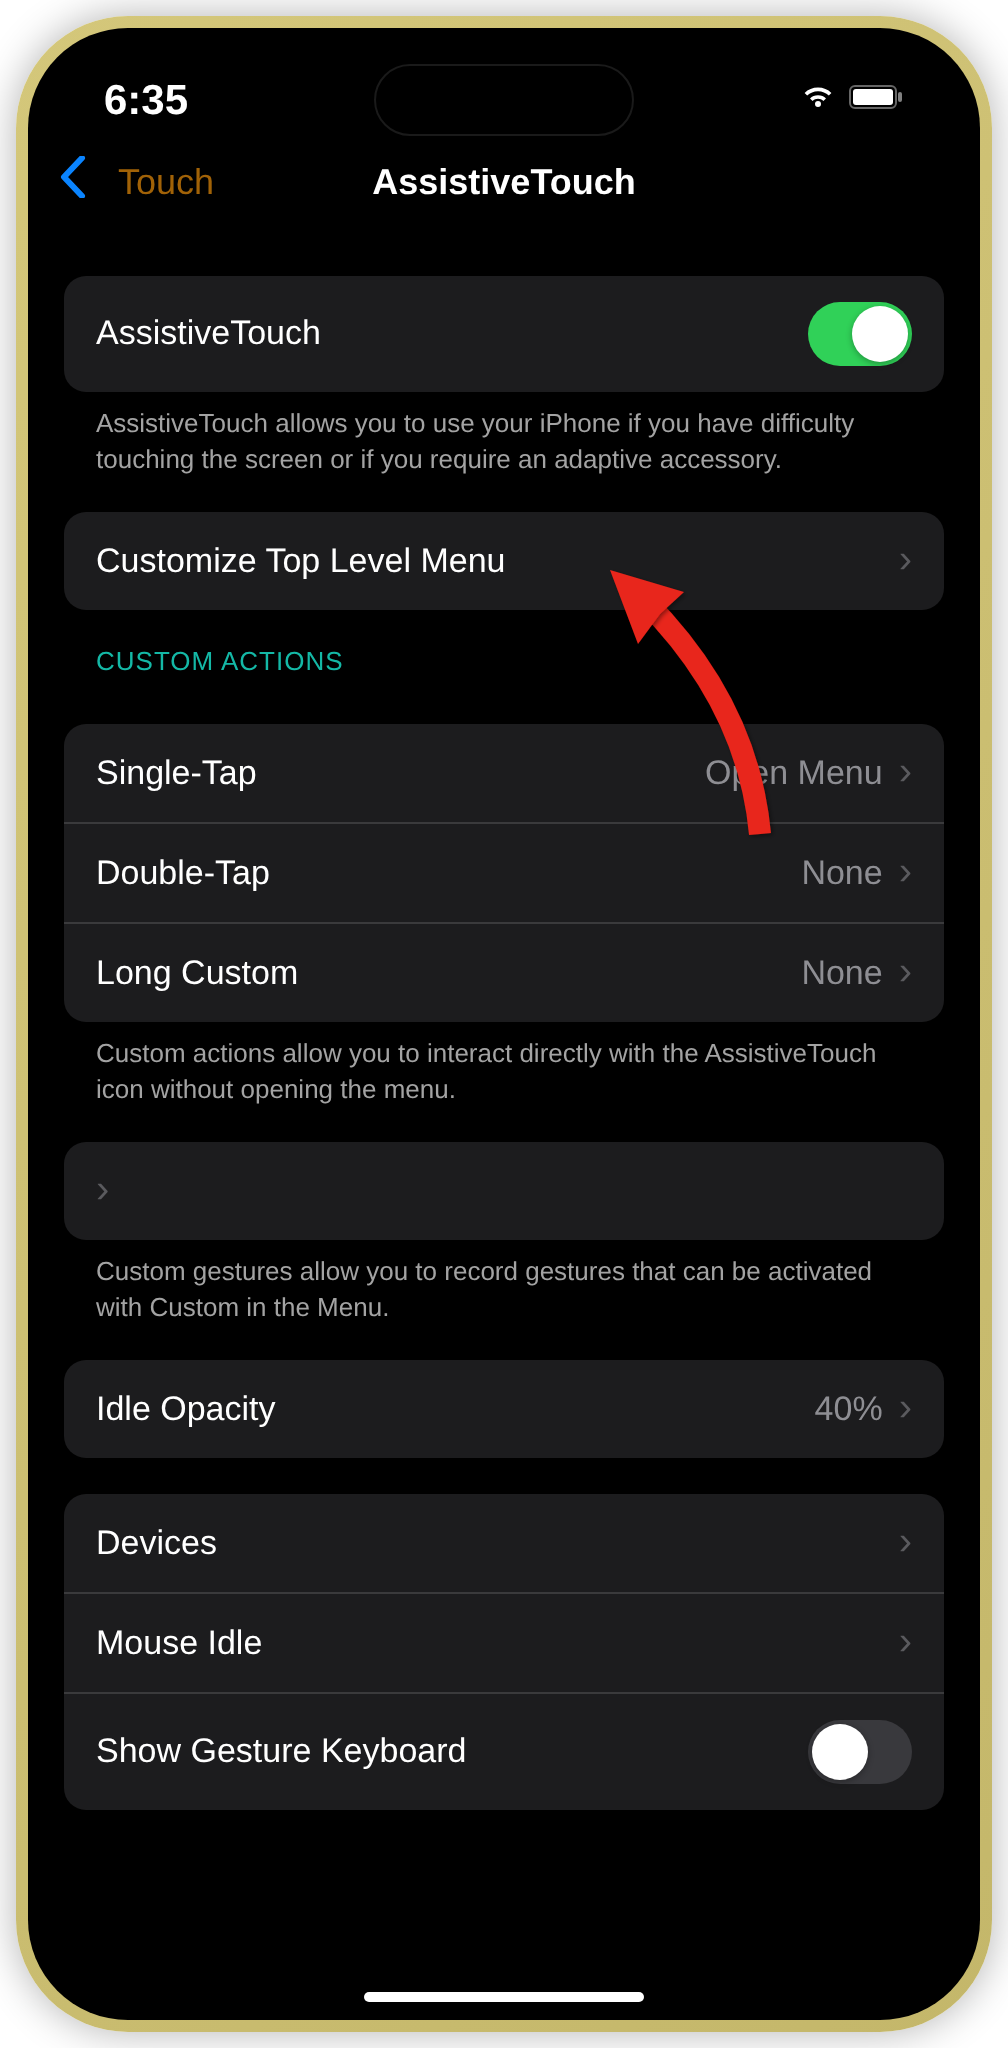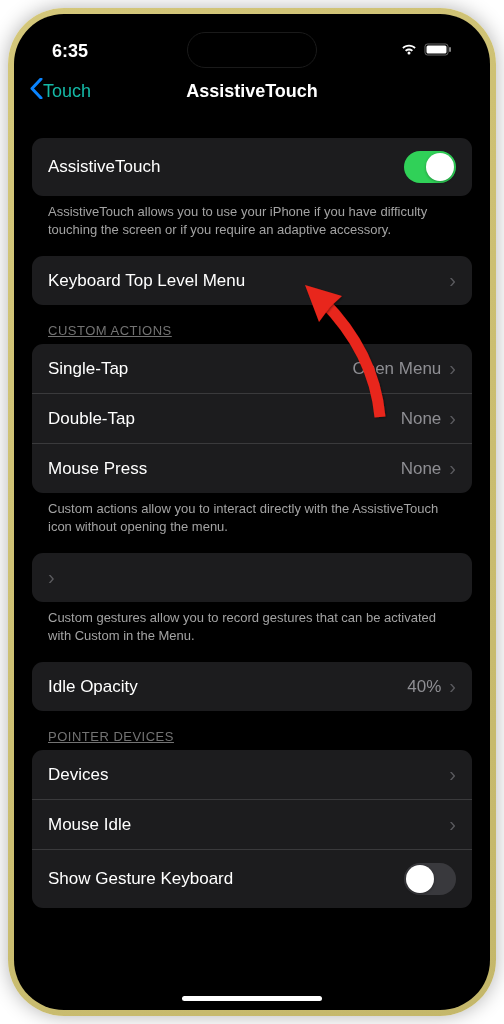--- a/index.html
+++ b/index.html
@@ -42,57 +42,56 @@
       border: 1px solid #1a1a1a;
     }
     .status-bar {
       display: flex;
       justify-content: space-between;
       align-items: center;
       padding: 20px 38px 0;
       height: 54px;
       color: #fff;
     }
-    .time { font-size: 18px; font-weight: 600; }
+    .time { font-size: 21px; font-weight: 600; }
     .status-icons { display: flex; gap: 6px; align-items: center; }
     .nav-bar {
       display: flex;
       align-items: center;
       padding: 10px 16px 14px;
       position: relative;
     }
     .back-btn {
       display: flex;
       align-items: center;
-      color: #14b8a6;
+      color: #a16207;
       font-size: 18px;
-      gap: 0;
+      gap: 16px;
     }
     .nav-title {
       position: absolute;
       left: 50%;
       transform: translateX(-50%);
       color: #fff;
       font-size: 18px;
       font-weight: 600;
     }
     .content {
       padding: 0 18px;
       overflow-y: auto;
       height: calc(100% - 120px);
     }
     .section { margin-top: 18px; }
     .section:first-child { margin-top: 20px; }
     .section-header {
-      color: #737373;
+      color: #14b8a6;
       font-size: 13px;
       text-transform: uppercase;
       letter-spacing: 0.5px;
-      padding: 0 16px 6px;
-      text-decoration: underline;
+      padding: 0 16px 24px;
     }
     .cell-group {
       background: #1c1c1e;
       border-radius: 11px;
       overflow: hidden;
     }
     .cell {
       display: flex;
       align-items: center;
       justify-content: space-between;
@@ -197,21 +196,21 @@
               <div class="toggle-knob"></div>
             </div>
           </div>
         </div>
         <div class="footer">AssistiveTouch allows you to use your iPhone if you have difficulty touching the screen or if you require an adaptive accessory.</div>
       </div>
 
       <div class="section">
         <div class="cell-group">
           <div class="cell">
-            <span class="cell-label">Keyboard Top Level Menu</span>
+            <span class="cell-label">Customize Top Level Menu</span>
             <div class="cell-right">
               <span class="chevron">›</span>
             </div>
           </div>
         </div>
       </div>
 
       <div class="section">
         <div class="section-header">CUSTOM ACTIONS</div>
         <div class="cell-group">
@@ -223,21 +222,21 @@
             </div>
           </div>
           <div class="cell">
             <span class="cell-label">Double-Tap</span>
             <div class="cell-right">
               <span class="cell-value">None</span>
               <span class="chevron">›</span>
             </div>
           </div>
           <div class="cell">
-            <span class="cell-label">Mouse Press</span>
+            <span class="cell-label">Long Custom</span>
             <div class="cell-right">
               <span class="cell-value">None</span>
               <span class="chevron">›</span>
             </div>
           </div>
         </div>
         <div class="footer">Custom actions allow you to interact directly with the AssistiveTouch icon without opening the menu.</div>
       </div>
 
       <div class="section">
@@ -257,21 +256,20 @@
             <span class="cell-label">Idle Opacity</span>
             <div class="cell-right">
               <span class="cell-value">40%</span>
               <span class="chevron">›</span>
             </div>
           </div>
         </div>
       </div>
 
       <div class="section">
-        <div class="section-header">POINTER DEVICES</div>
         <div class="cell-group">
           <div class="cell">
             <span class="cell-label">Devices</span>
             <div class="cell-right">
               <span class="chevron">›</span>
             </div>
           </div>
           <div class="cell">
             <span class="cell-label">Mouse Idle</span>
             <div class="cell-right">

